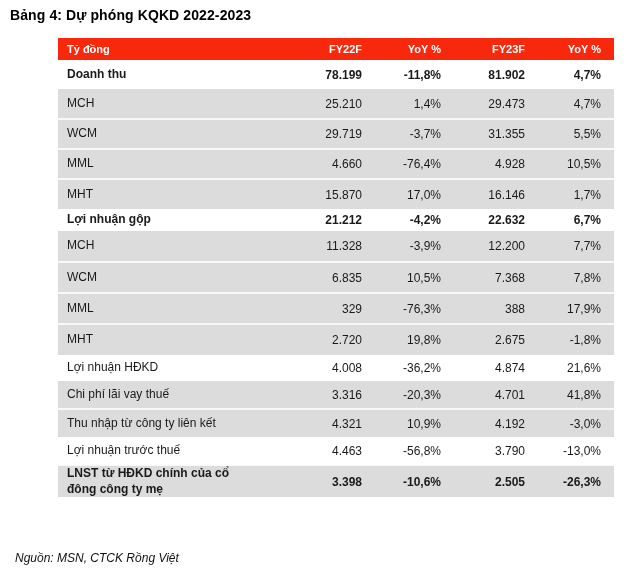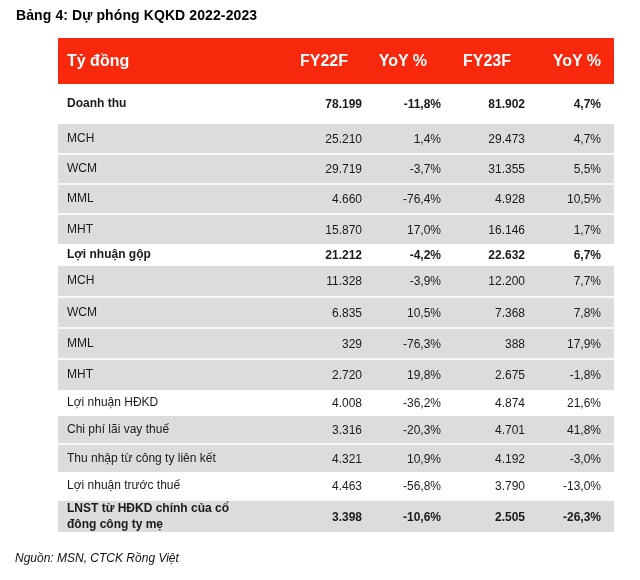--- a/index.html
+++ b/index.html
@@ -10,21 +10,21 @@
   }
   body {
     position: relative;
     width: 640px;
     height: 580px;
     overflow: hidden;
     color: var(--text-color, #1a1a1a);
   }
   .page-title {
     position: absolute;
-    left: 16px;
+    left: 10px;
     top: 7px;
     font-size: 14px;
     font-weight: 700;
     color: #000;
     letter-spacing: 0.1px;
   }
   .table-wrap {
     position: absolute;
     left: 58px;
     top: 38px;
@@ -41,23 +41,23 @@
   col.c-v1 { width: 122px; }
   col.c-v2 { width: 79px; }
   col.c-v3 { width: 84px; }
   col.c-v4 { width: 89px; }
 
   thead tr { height: 22px; }
   thead th {
     background: var(--header-bg, #f8280d);
     color: var(--header-text, #ffffff);
     font-weight: 700;
-    font-size: 16px;
+    font-size: 11px;
     text-align: right;
-    padding: 14px;
+    padding: 0;
     white-space: nowrap;
   }
   thead th:first-child { text-align: left; padding-left: 9px; }
   thead th:last-child { padding-right: 13px; }
 
   tbody td {
     padding: 0;
     text-align: right;
     vertical-align: middle;
     white-space: nowrap;
@@ -70,21 +70,21 @@
   }
   tbody td:last-child { padding-right: 13px; }
 
   tbody tr.shaded td { background: var(--shaded-bg, #dcdcdc); }
   tbody tr.bold td { font-weight: 700; }
 
   
   tbody tr.shaded.after-shaded td { border-top: 2px solid rgba(255,255,255,0.8); margin-top: 10px; }
 
   
-  tbody tr:nth-child(1)  { height: 40px; }
+  tbody tr:nth-child(1)  { height: 29px; }
   tbody tr:nth-child(n+2):nth-child(-n+5)  { height: 30px; }
   tbody tr:nth-child(6)  { height: 22px; font-weight: bold; }
   tbody tr:nth-child(n+7):nth-child(-n+10) { height: 31px; }
   tbody tr:nth-child(11) { height: 26px; }
   tbody tr:nth-child(n+12):nth-child(-n+15){ height: 28px; }
   tbody tr:nth-child(16) { height: 54px; padding-left: 17px; }
 
   .source-note {
     position: absolute;
     left: 15px;

